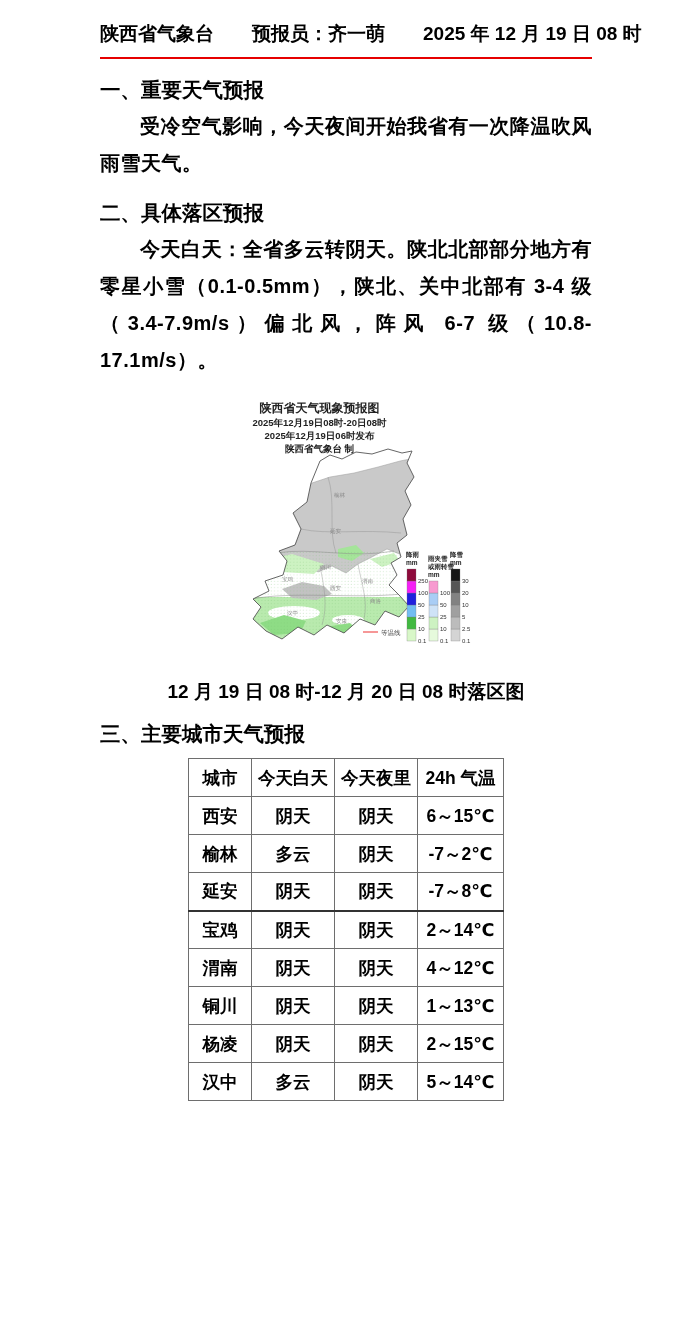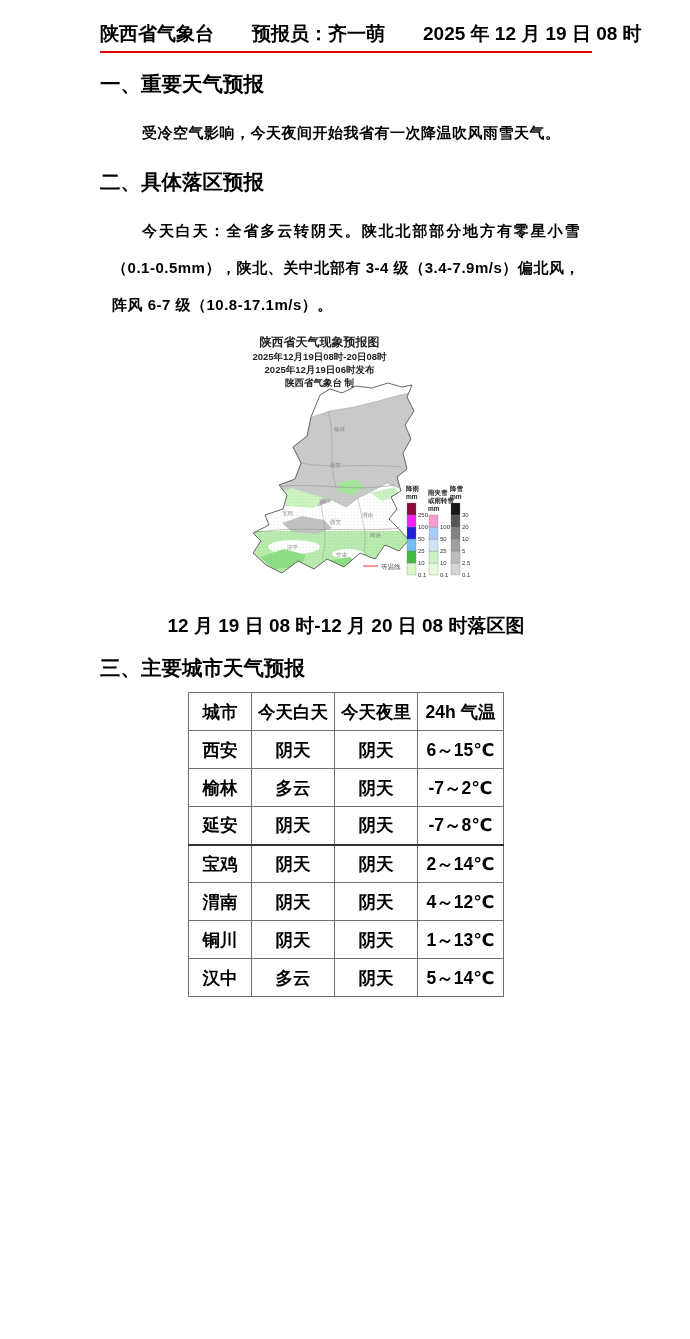--- a/index.html
+++ b/index.html
@@ -11,29 +11,29 @@
   }
   .page { padding:6px 98px 0 100px; }
 
   .doc-title {
     color:#fe0000; text-align:center; font-size:40px; font-weight:700;
     letter-spacing:16px; text-indent:16px; margin:12px 0 18px 0; line-height:48px;
   }
   .meta-line {
     display:flex; gap:38px; white-space:nowrap;
     font-size:19px; font-weight:700; line-height:24px;
-    border-bottom:2.5px solid #e60000; padding-bottom:5px; margin-top:16px;
+    border-bottom:2.5px solid #e60000; padding-bottom:11px; margin-top:16px;
   }
   .sec-heading { font-size:20.5px; font-weight:700; line-height:37px; margin:12px 0 0 0; }
   .para {
-    font-size:15px; font-weight:600; line-height:37px; margin:12px;
+    font-size:20px; font-weight:600; line-height:37px; margin:0;
     text-align:justify; text-indent:2em; letter-spacing:0.5px;
   }
 
-  .figure { position:relative; width:340px; height:272px; margin:6px 0 0 132px; }
+  .figure { position:relative; width:340px; height:272px; margin:22px 0 0 132px; }
   .map-titles {
     position:absolute; left:0; top:0; width:175px; text-align:center;
     font-weight:700; color:#222; z-index:2; pointer-events:none;
   }
   .map-title-main { font-size:12px; line-height:15px; }
   .map-title-sub  { font-size:9.5px; line-height:13px; }
   .map-svg { position:absolute; left:0; top:0; }
 
   .map-caption {
     text-align:center; font-size:19px; font-weight:700; line-height:26px;
@@ -247,20 +247,26 @@
           <td>阴天</td>
           <td>4～12℃</td>
         </tr>
         <tr>
           <td>铜川</td>
           <td>阴天</td>
           <td>阴天</td>
           <td>1～13℃</td>
         </tr>
         <tr>
+          <td>杨凌</td>
+          <td>阴天</td>
+          <td>阴天</td>
+          <td>2～15℃</td>
+        </tr>
+        <tr>
           <td>汉中</td>
           <td>多云</td>
           <td>阴天</td>
           <td>5～14℃</td>
         </tr>
       </tbody>
   </table>
 
 </div>
 

